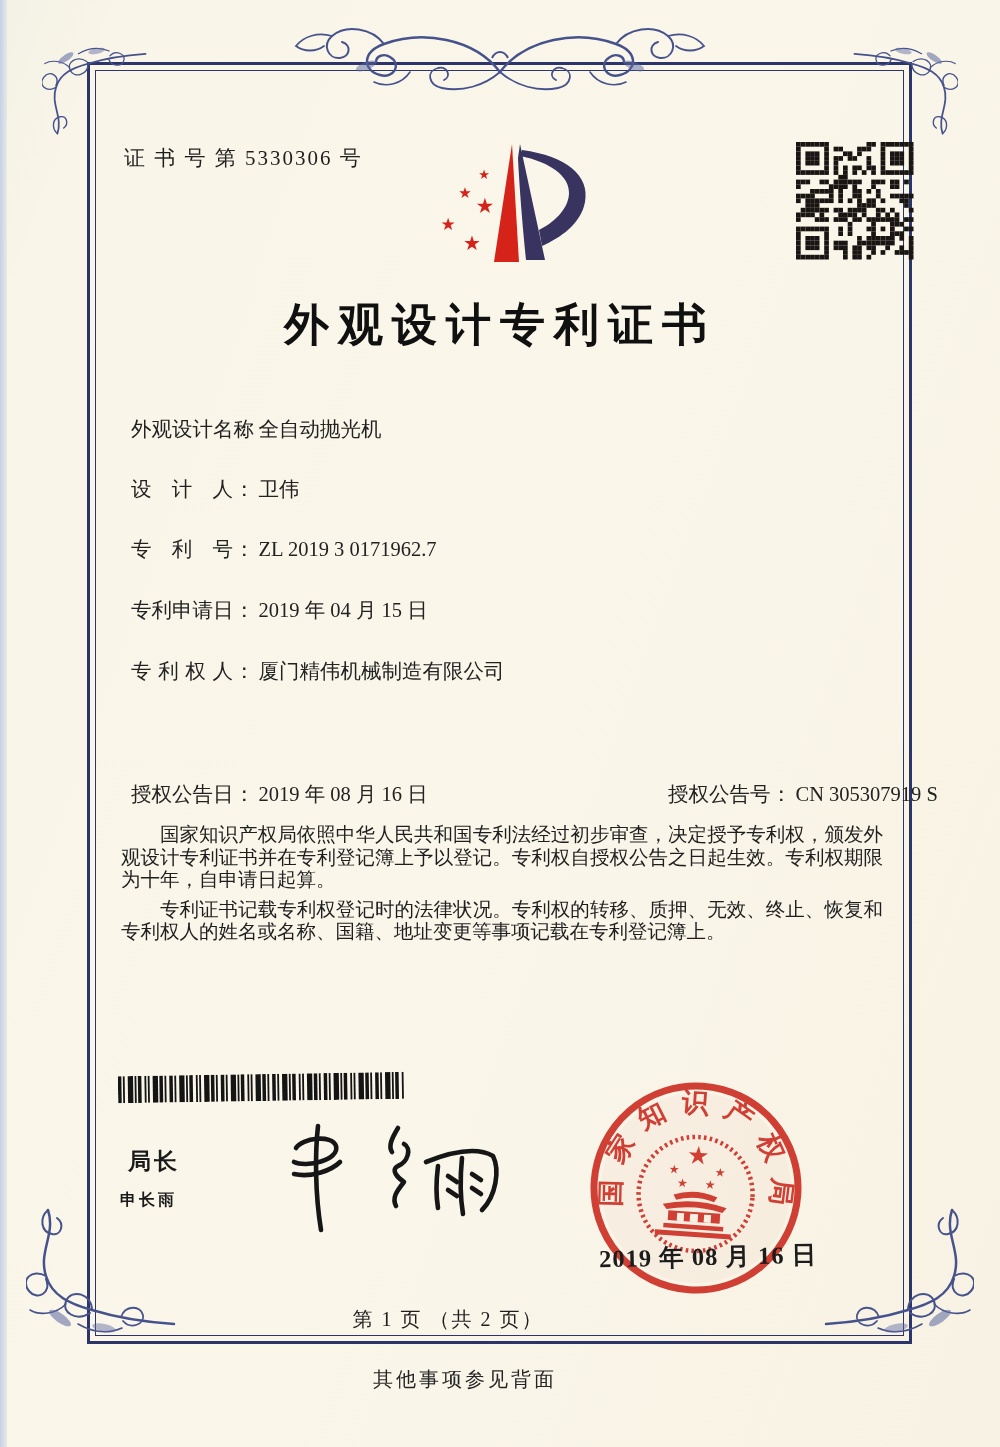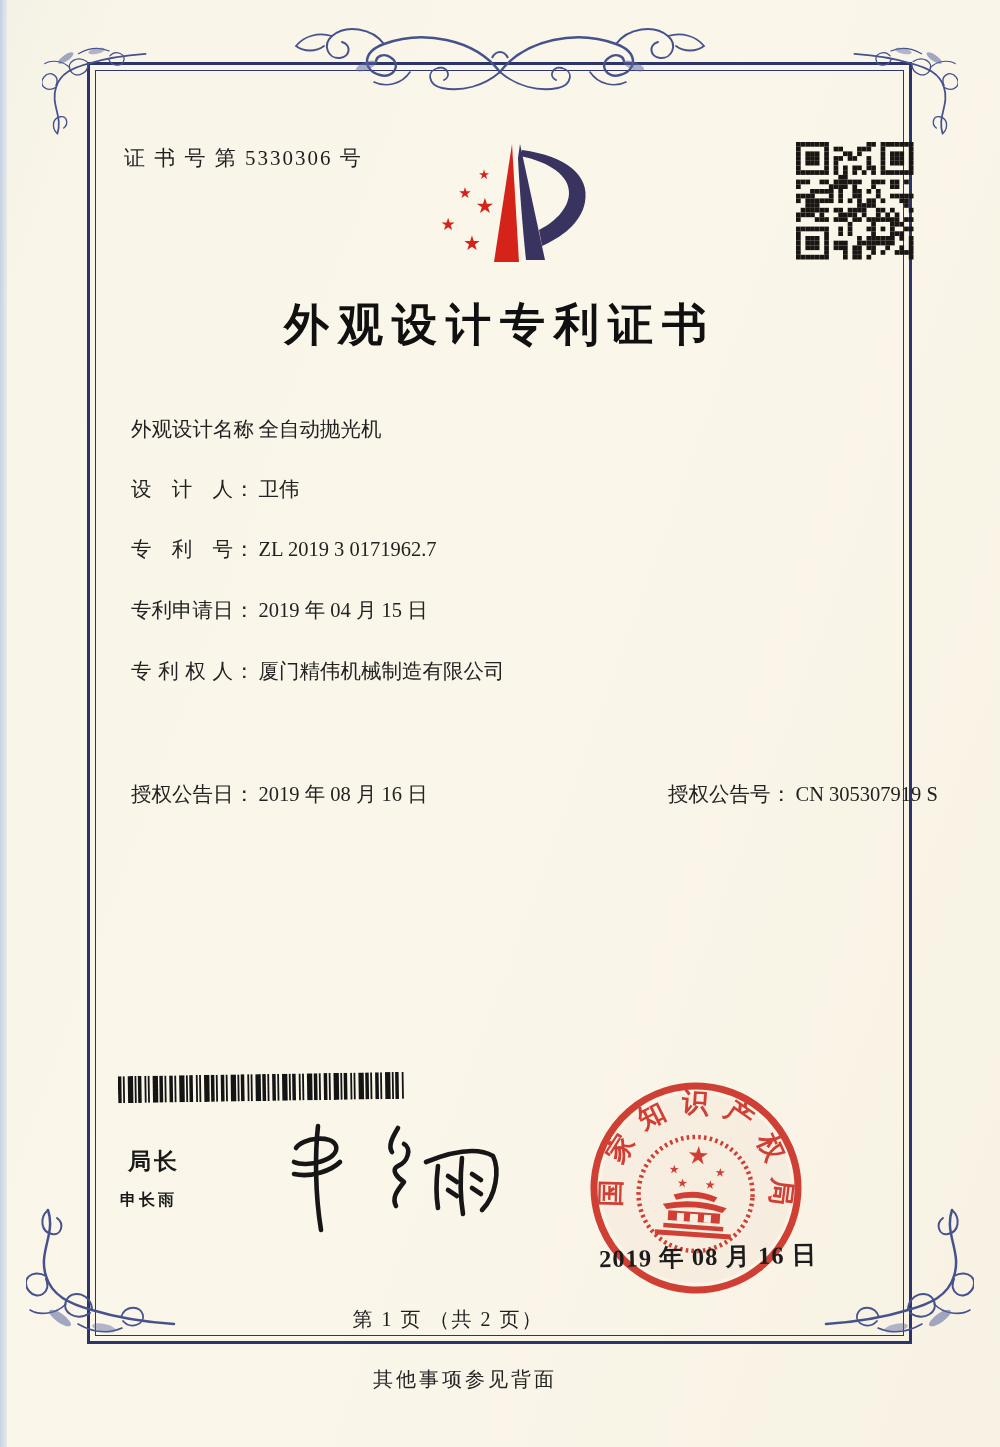--- a/index.html
+++ b/index.html
@@ -447,20 +447,24 @@
   <div class="frow" style="top:657px">
     <span class="flabel">专利权人</span><span class="fcolon">：</span><span class="fvalue">厦门精伟机械制造有限公司</span>
   </div>
   <div class="frow" style="top:780px;right:0;left:131px">
     <span class="flabel">授权公告日</span><span class="fcolon">：</span><span class="fvalue">2019 年 08 月 16 日</span>
     <span class="grant-no-group">
       <span class="flabel">授权公告号</span><span class="fcolon">：</span><span class="fvalue">CN 305307919 S</span>
     </span>
   </div>
 
+  <div class="para-wrap">
+    <p class="para">国家知识产权局依照中华人民共和国专利法经过初步审查，决定授予专利权，颁发外观设计专利证书并在专利登记簿上予以登记。专利权自授权公告之日起生效。专利权期限为十年，自申请日起算。</p>
+    <p class="para">专利证书记载专利权登记时的法律状况。专利权的转移、质押、无效、终止、恢复和专利权人的姓名或名称、国籍、地址变更等事项记载在专利登记簿上。</p>
+  </div>
 
   <svg id="barcode" viewBox="0 0 292 27" preserveAspectRatio="none">
       <rect x="0.0" y="0" width="3.5" height="27" fill="#141414"></rect>
       <rect x="5.0" y="0" width="1.8" height="27" fill="#141414"></rect>
       <rect x="9.9" y="0" width="5.3" height="27" fill="#141414"></rect>
       <rect x="16.7" y="0" width="1.8" height="27" fill="#141414"></rect>
       <rect x="20.0" y="0" width="3.5" height="27" fill="#141414"></rect>
       <rect x="26.6" y="0" width="1.8" height="27" fill="#141414"></rect>
       <rect x="29.9" y="0" width="1.8" height="27" fill="#141414"></rect>
       <rect x="34.8" y="0" width="5.3" height="27" fill="#141414"></rect>

